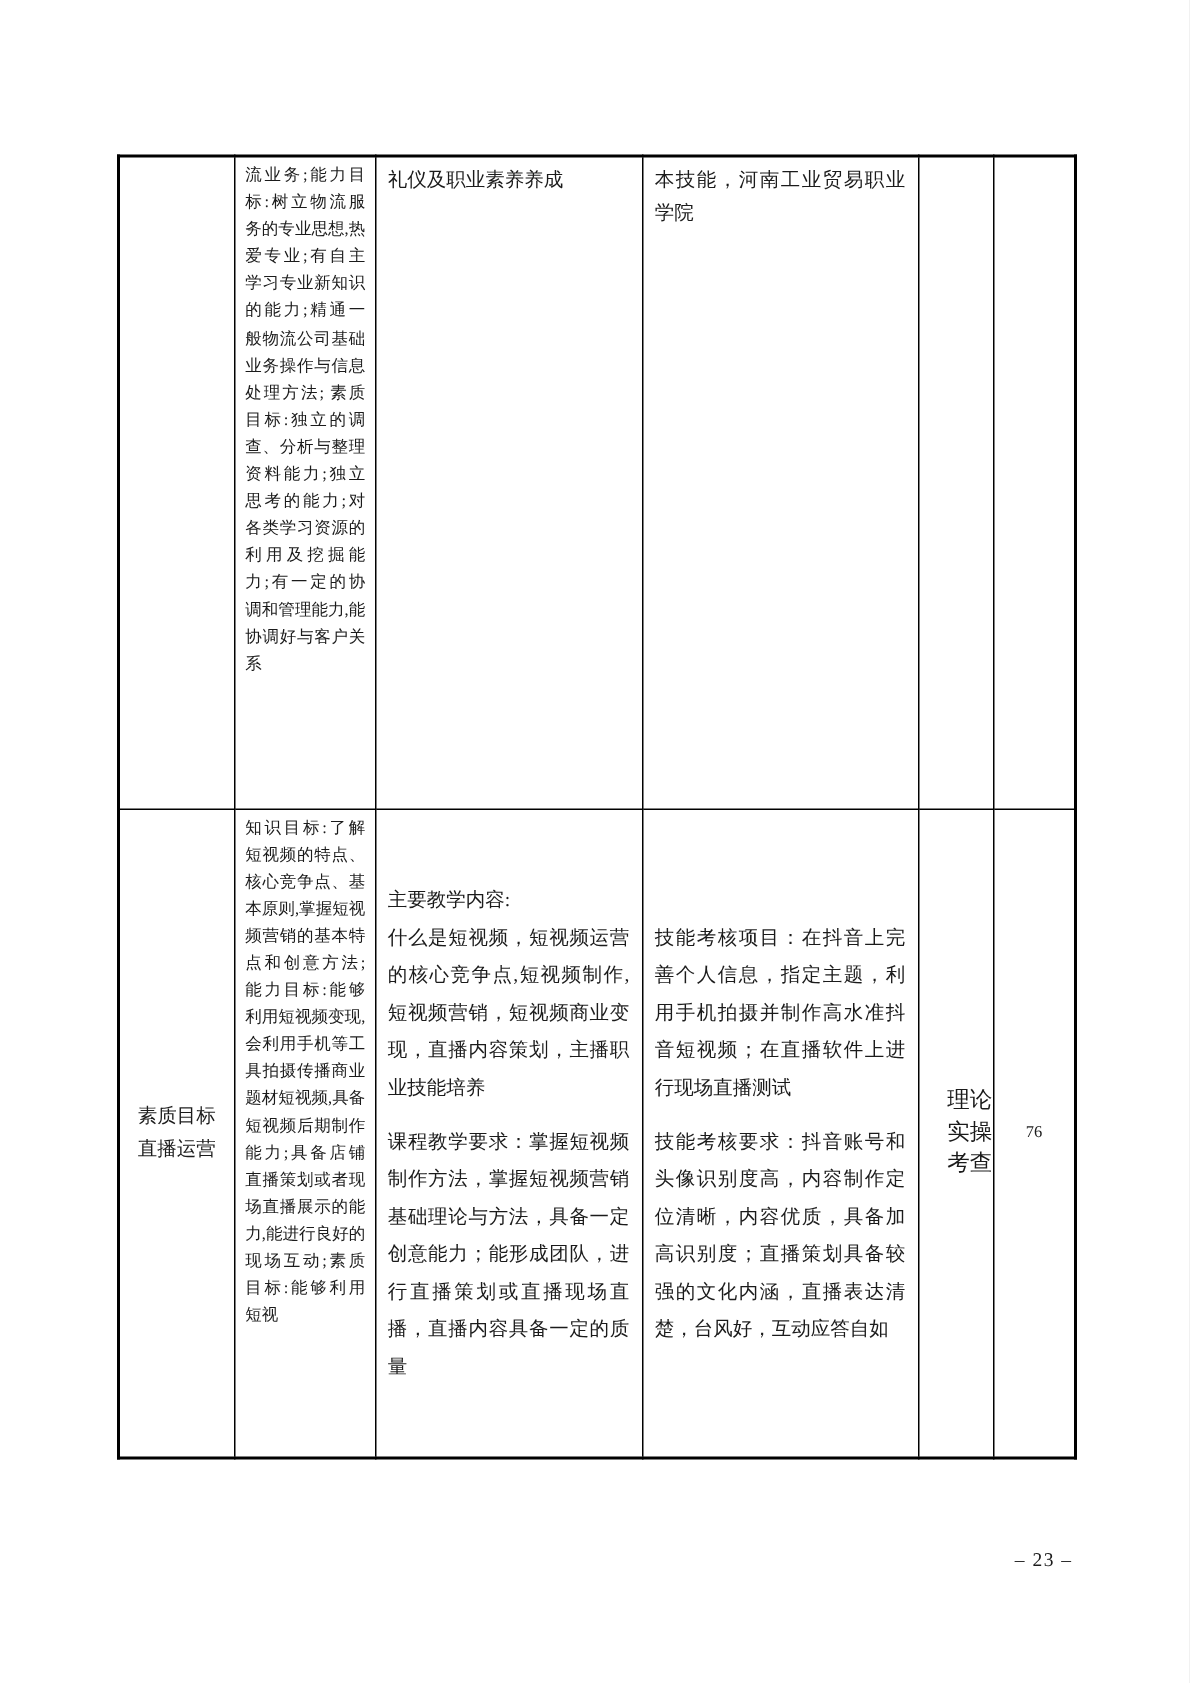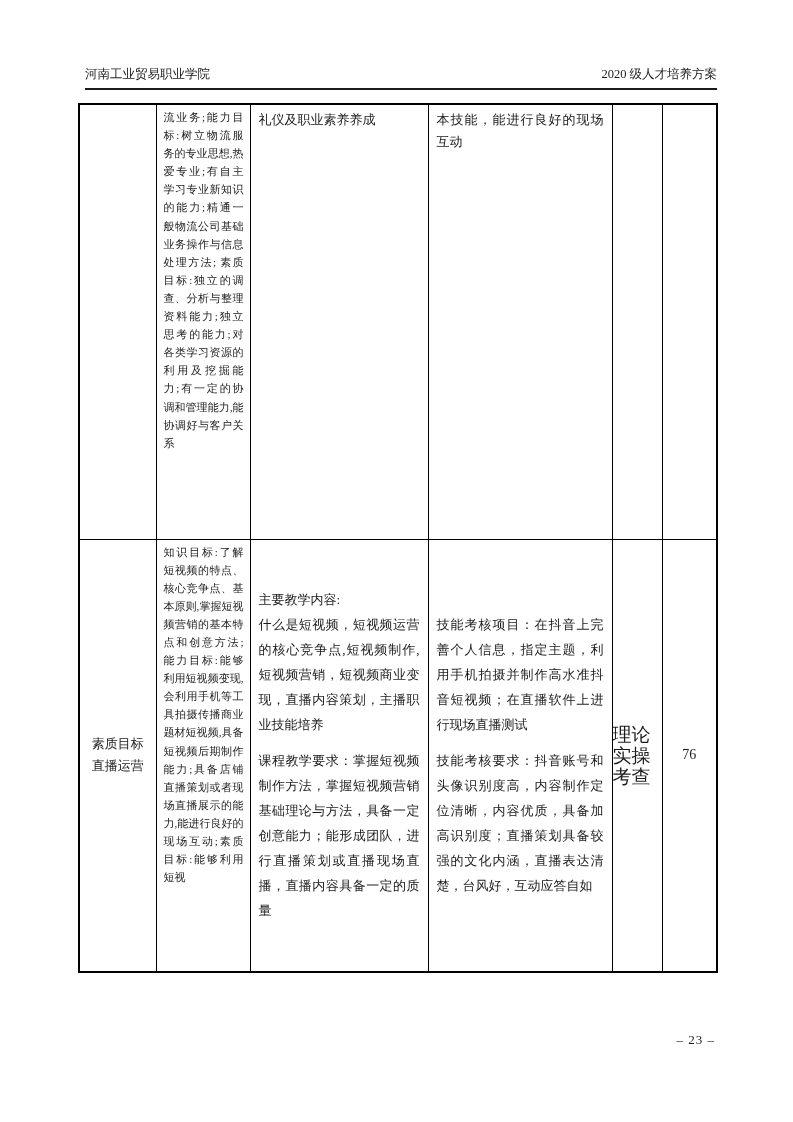--- a/index.html
+++ b/index.html
@@ -80,44 +80,40 @@
     text-align: justify;
     text-justify: inter-character;
   }
   .course-name {
     text-align: center;
     font-size: 13px;
     line-height: 22px;
     white-space: pre-line;
   }
   .method {
-    text-align: left;
-    font-size: 19px;
+    text-align: right;
+    font-size: 15px;
     line-height: 21px;
     white-space: pre-line;
     font-family: Liberation Serif, serif;
   }
-  .hours { text-align: center; font-size: 14px; }
+  .hours { text-align: center; font-size: 11px; }
   .page-number {
     position: absolute;
     top: 1032px;
     right: 78px;
     font-size: 13px;
     letter-spacing: 1px;
   }
 </style>
 </head>
 <body>
 
 <div class="page">
 
-  <div class="doc-header">
-    <span>河南工业贸易职业学院</span>
-    <span>2020 级人才培养方案</span>
-  </div>
 
   <table class="course-table">
     <colgroup>
       <col style="width:77px">
       <col style="width:94px">
       <col style="width:178px">
       <col style="width:184px">
       <col style="width:50px">
       <col style="width:55px">
     </colgroup>
@@ -126,21 +122,21 @@
       <td class="cell-mid">
         <div class="course-name"></div>
       </td>
       <td class="cell-top">
         <div class="objectives">流业务;能力目标:树立物流服务的专业思想,热爱专业;有自主学习专业新知识的能力;精通一般物流公司基础业务操作与信息处理方法; 素质目标:独立的调查、分析与整理资料能力;独立思考的能力;对各类学习资源的利用及挖掘能力;有一定的协调和管理能力,能协调好与客户关系</div>
       </td>
       <td class="cell-top">
         <div class="row1-note">礼仪及职业素养养成</div>
       </td>
       <td class="cell-top">
-        <div class="row1-note">本技能，能进行良好的现场互动</div>
+        <div class="row1-note">本技能，河南工业贸易职业学院</div>
       </td>
       <td class="cell-mid">
         <div class="method"></div>
       </td>
       <td class="cell-mid">
         <div class="hours"></div>
       </td>
     </tr>
     <tr class="body-row-2">
       <td class="cell-mid">

